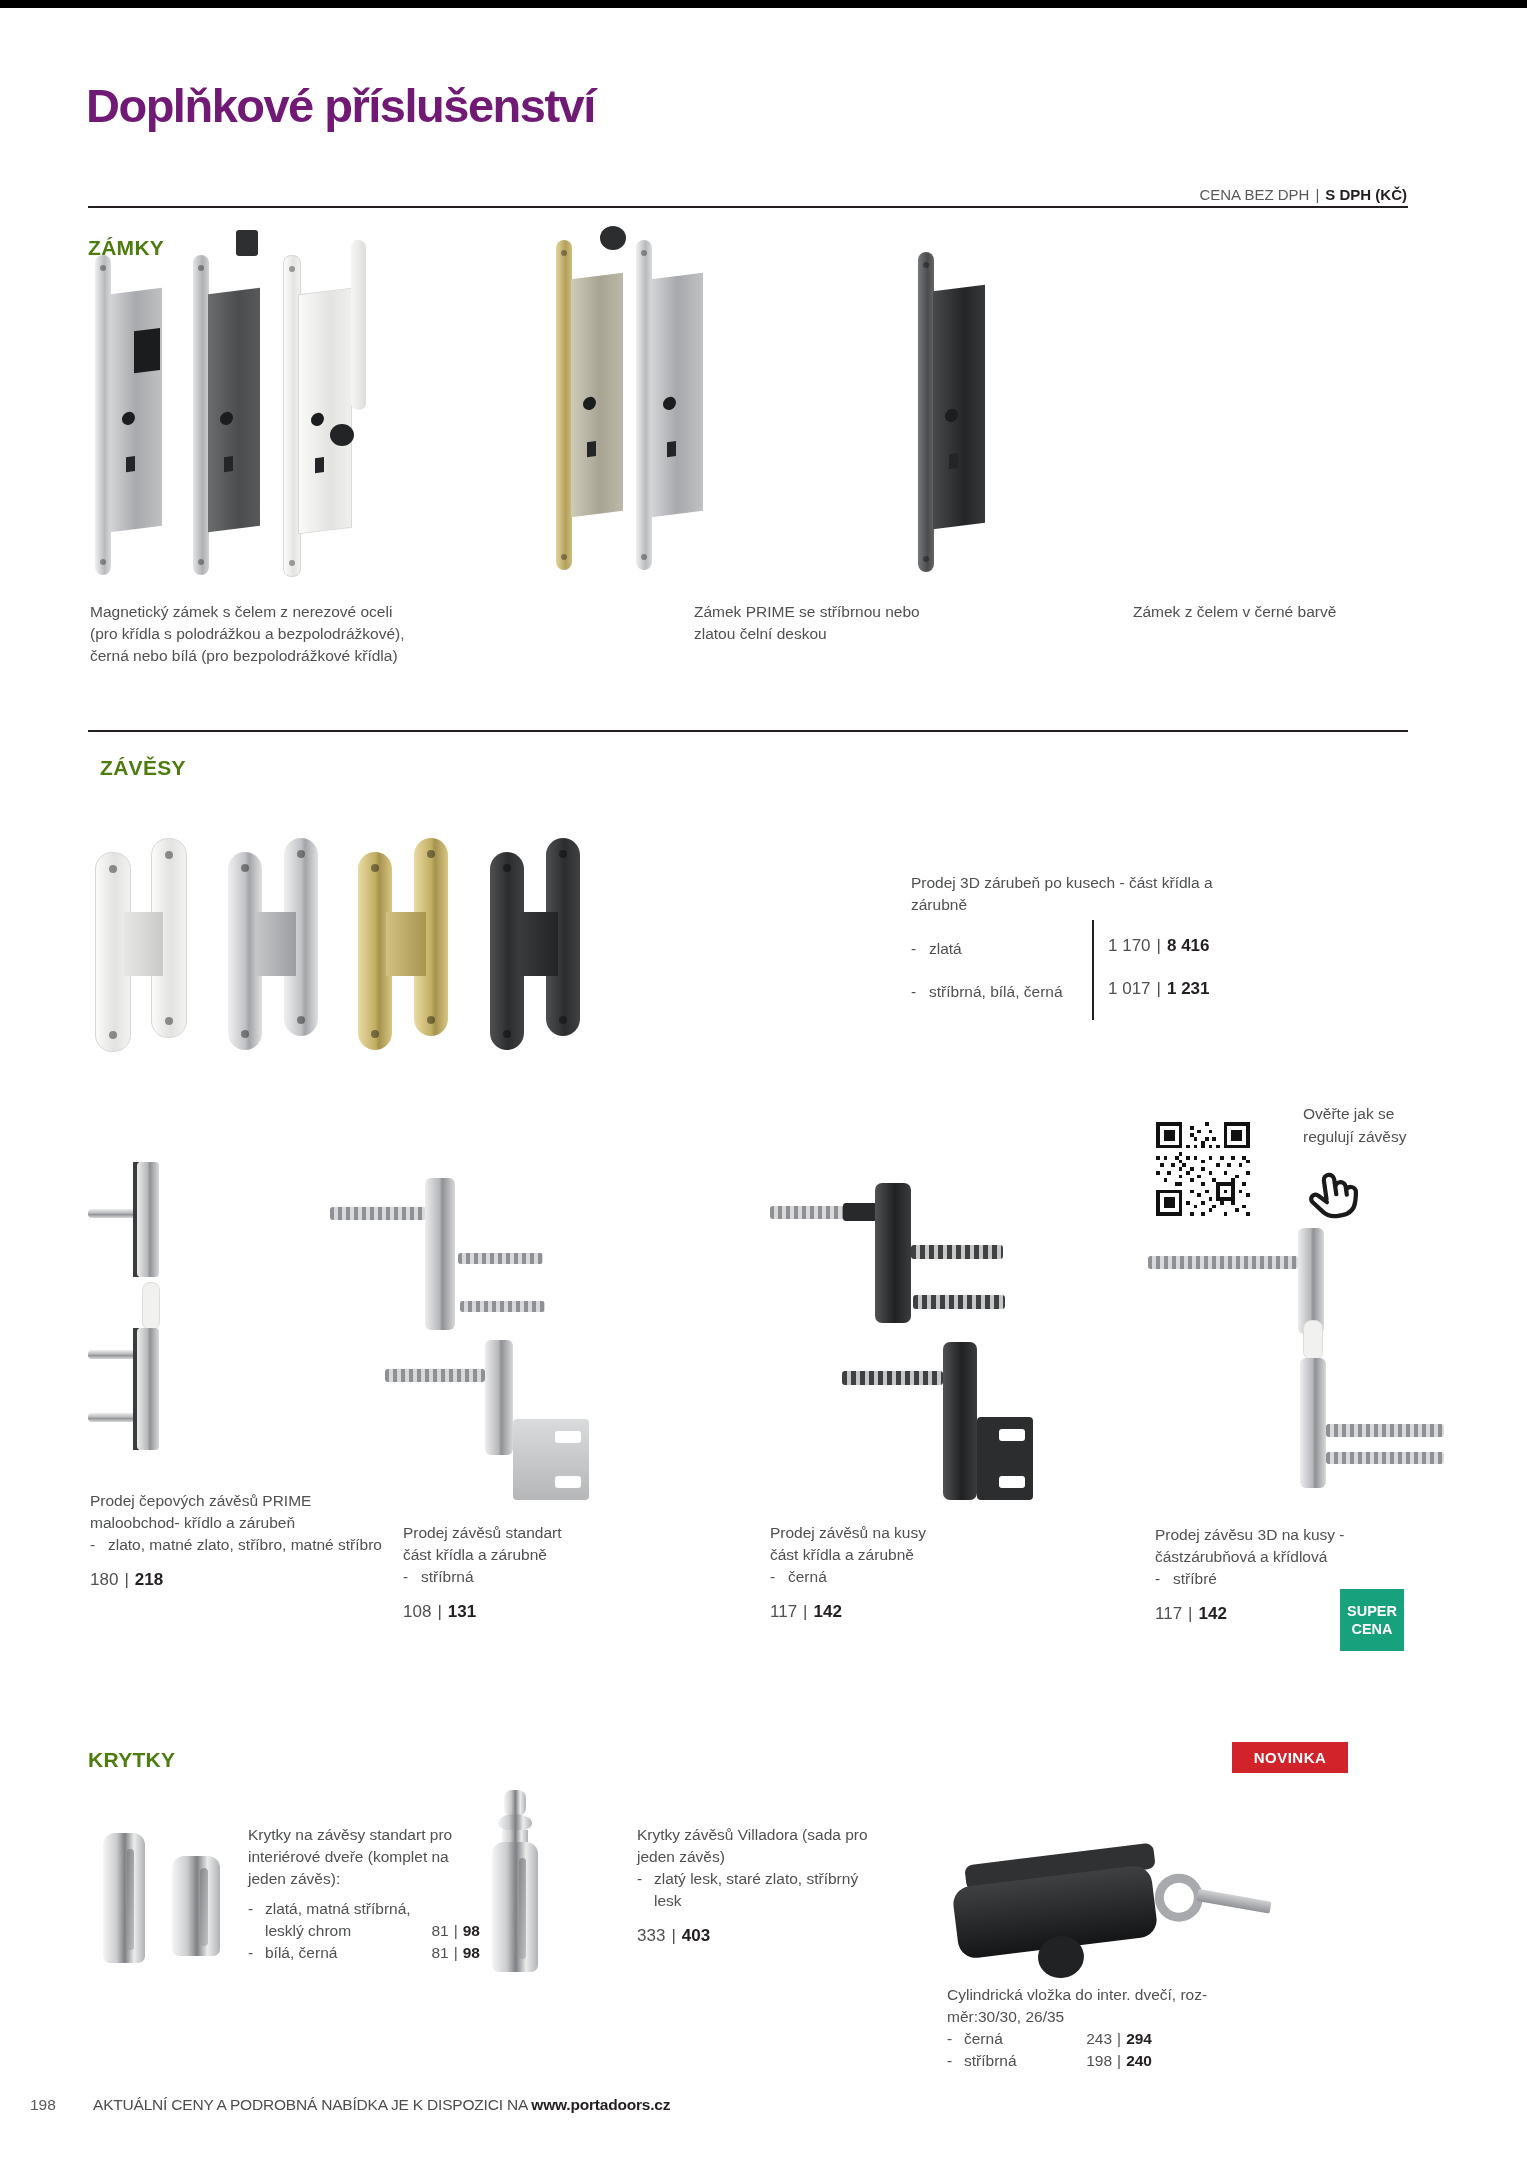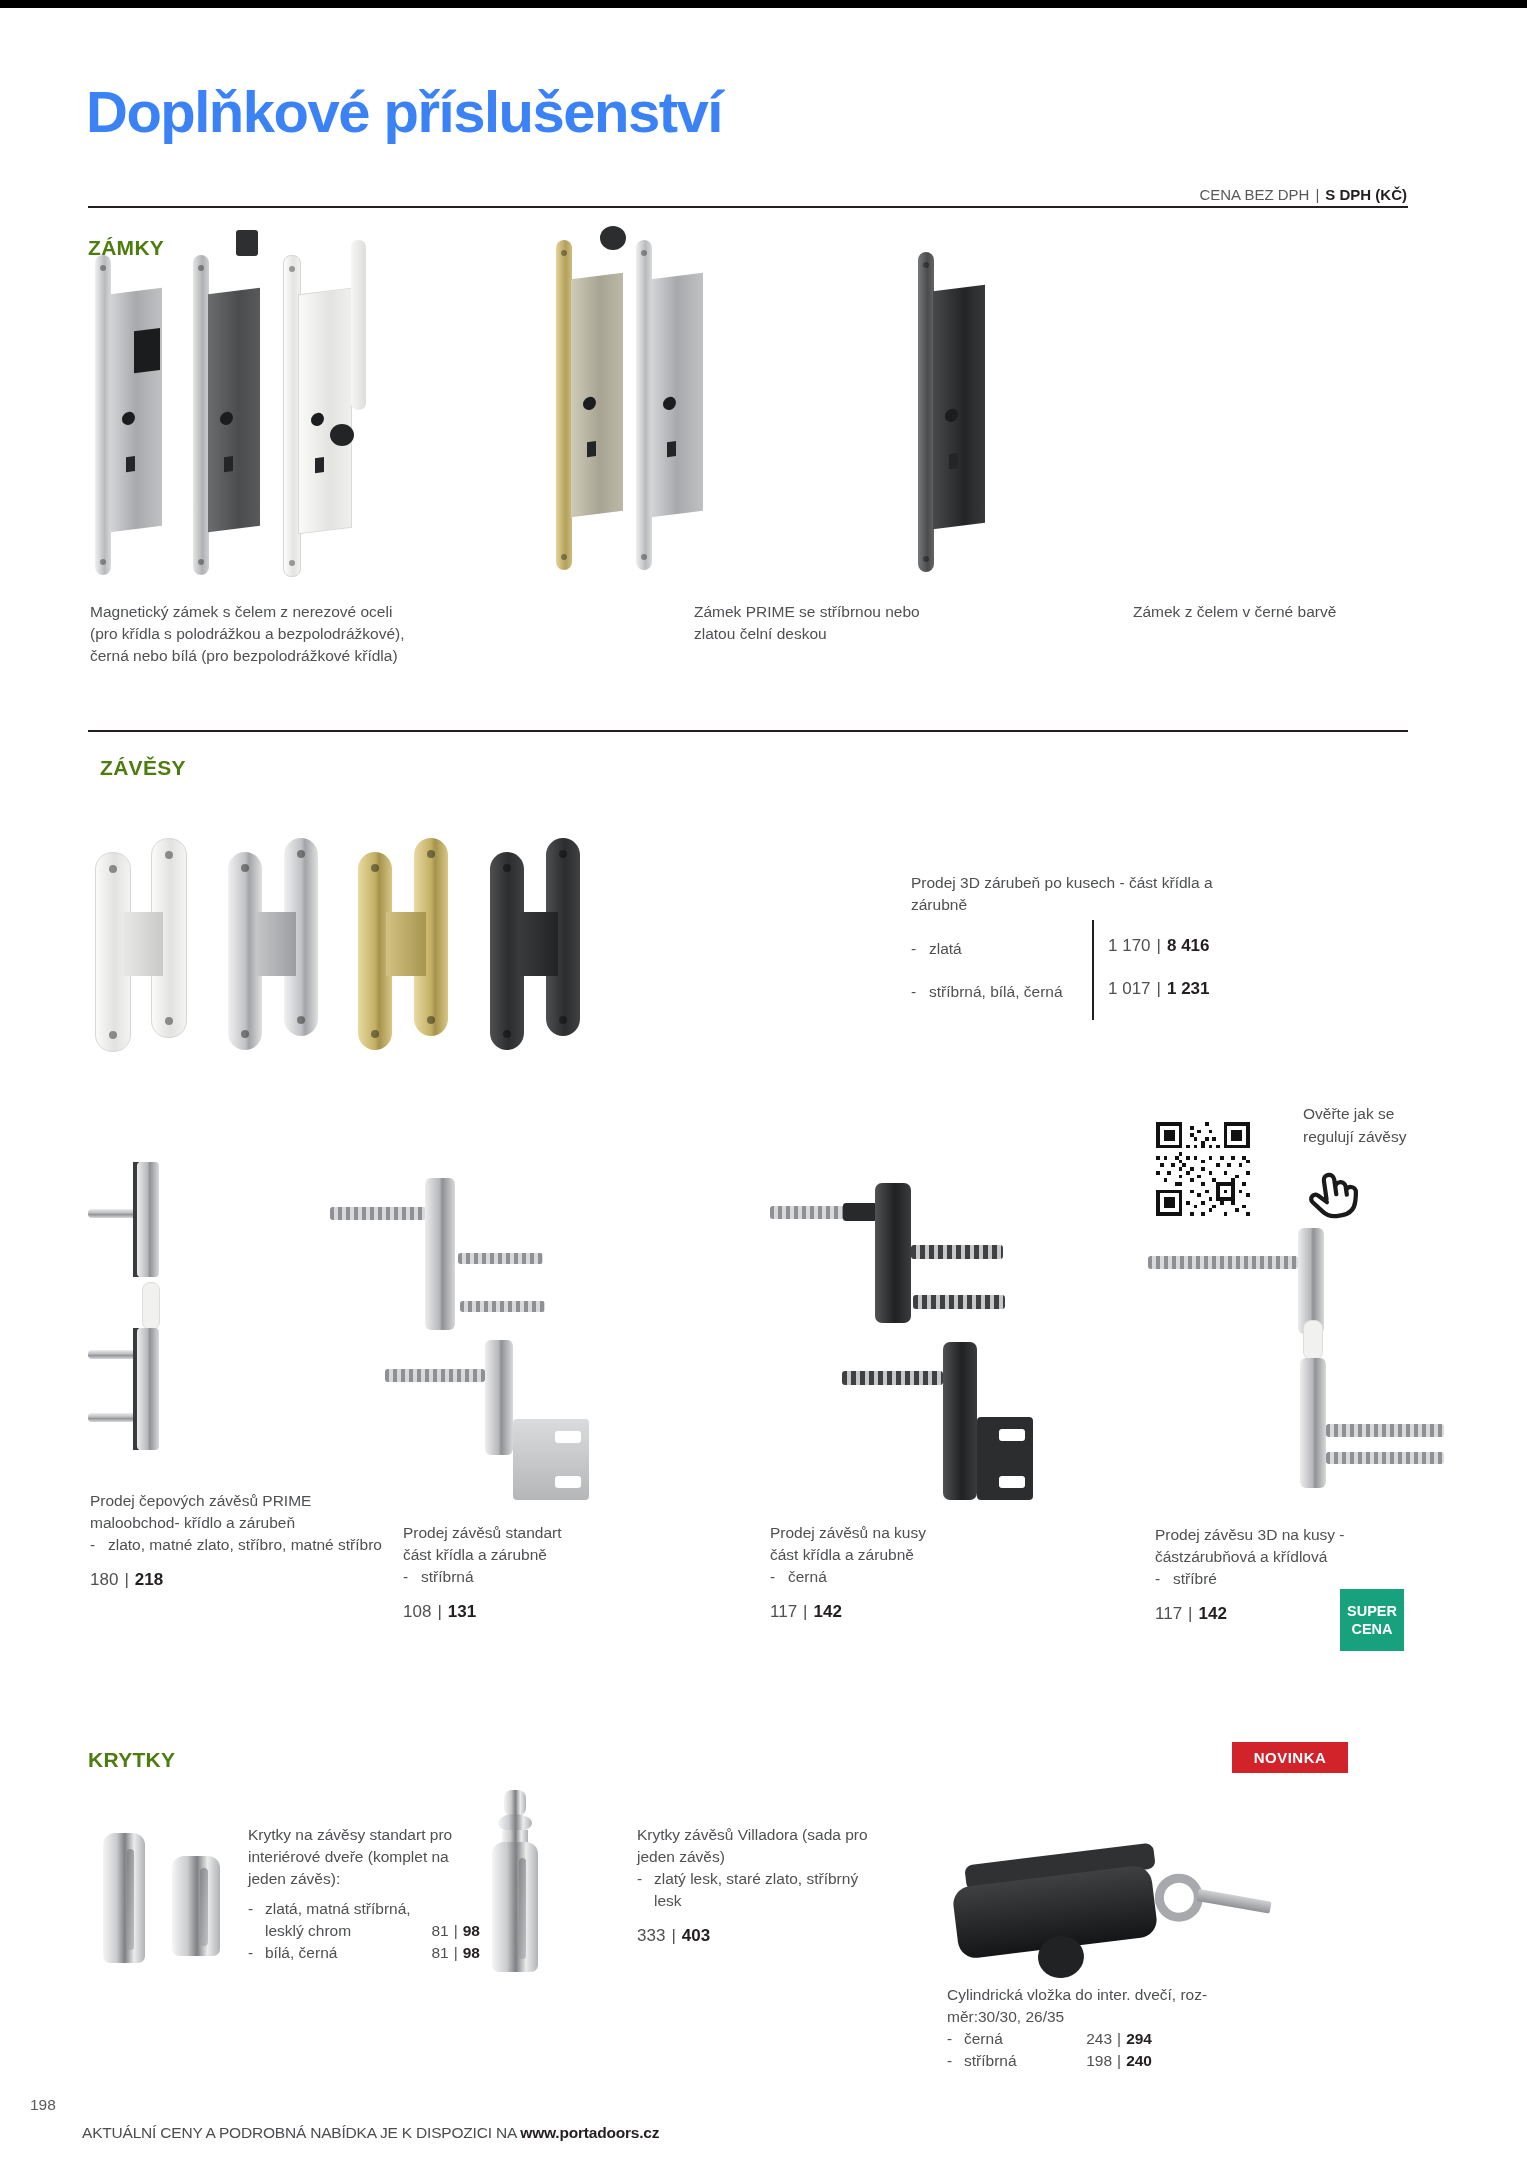--- a/index.html
+++ b/index.html
@@ -4,21 +4,21 @@
 <style>
   html,body{margin:0;padding:0;background:#fff;}
   .page{position:relative;width:1527px;height:2160px;background:#fff;overflow:hidden;
         font-family:"Liberation Sans", sans-serif;color:#231f20;}
   .abs{position:absolute;}
 
   
   .topbar{position:absolute;left:0;top:0;width:100%;height:8px;background:#000;}
 
   
-  .h1{position:absolute;left:86px;top:78px;font-size:58px;font-weight:700;letter-spacing:-1.5px;color:#3b82f6;}
+  .h1{position:absolute;left:86px;top:78px;font-size:47px;font-weight:700;letter-spacing:-1.5px;color:#701a75;}
   .sec-h{position:absolute;font-size:21px;font-weight:700;letter-spacing:.3px;color:#4d7c0f;}
   .rule{position:absolute;left:88px;width:1320px;height:2px;background:#231f20;}
   .vrule{position:absolute;width:2px;background:#231f20;}
   .price-note{position:absolute;top:186px;right:120px;font-size:15px;color:#58595b;}
   .price-note b{color:#231f20;}
   .cap{font-size:15.5px;line-height:22px;color:#4f5052;}
   .capline{font-size:15.5px;line-height:22px;color:#4f5052;}
   .opt{display:flex;font-size:15.5px;line-height:22px;color:#4f5052;}
   .opt .d{width:18px;flex:none;}
   .opt .lbl{flex:1;}
@@ -99,21 +99,21 @@
   .prodcap{position:absolute;width:320px;}
   .krow{display:flex;font-size:15.5px;line-height:22px;color:#4f5052;width:232px;}
   .krow .d{width:17px;flex:none;}
   .krow .lbl{flex:1;}
   .vrow{display:flex;font-size:15.5px;line-height:22px;color:#4f5052;width:205px;}
   .vrow .d{width:17px;flex:none;}
   .vrow .lbl{flex:1;}
 
   .footer{position:absolute;top:2096px;left:0;width:100%;font-size:15.5px;color:#4c4d4f;}
   .footer .pg{position:absolute;left:30px;color:#58595b;}
-  .footer .txt{position:absolute;left:82px;letter-spacing:-.2px;margin-top:28px;}
+  .footer .txt{position:absolute;left:93px;letter-spacing:-.2px;}
   .footer b{color:#231f20;}
 </style>
 </head>
 <body>
 
 <div class="page">
 
   <div class="topbar"></div>
 
   <div class="h1">Doplňkové příslušenství</div>

